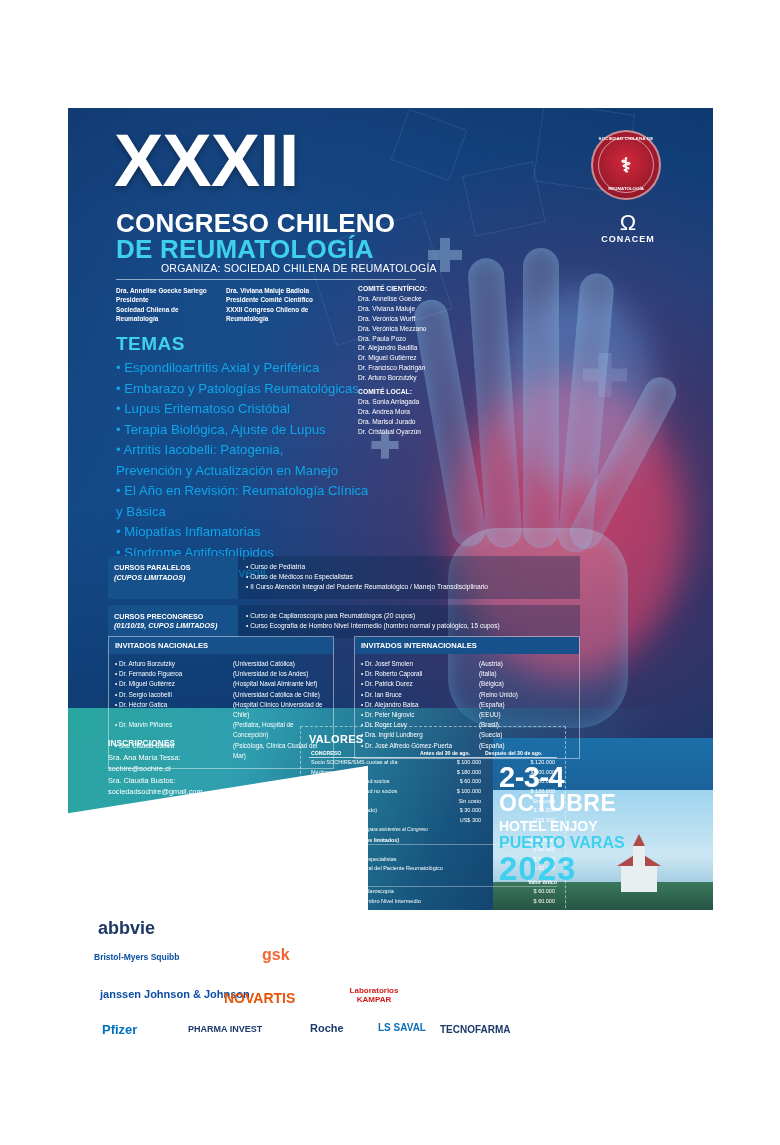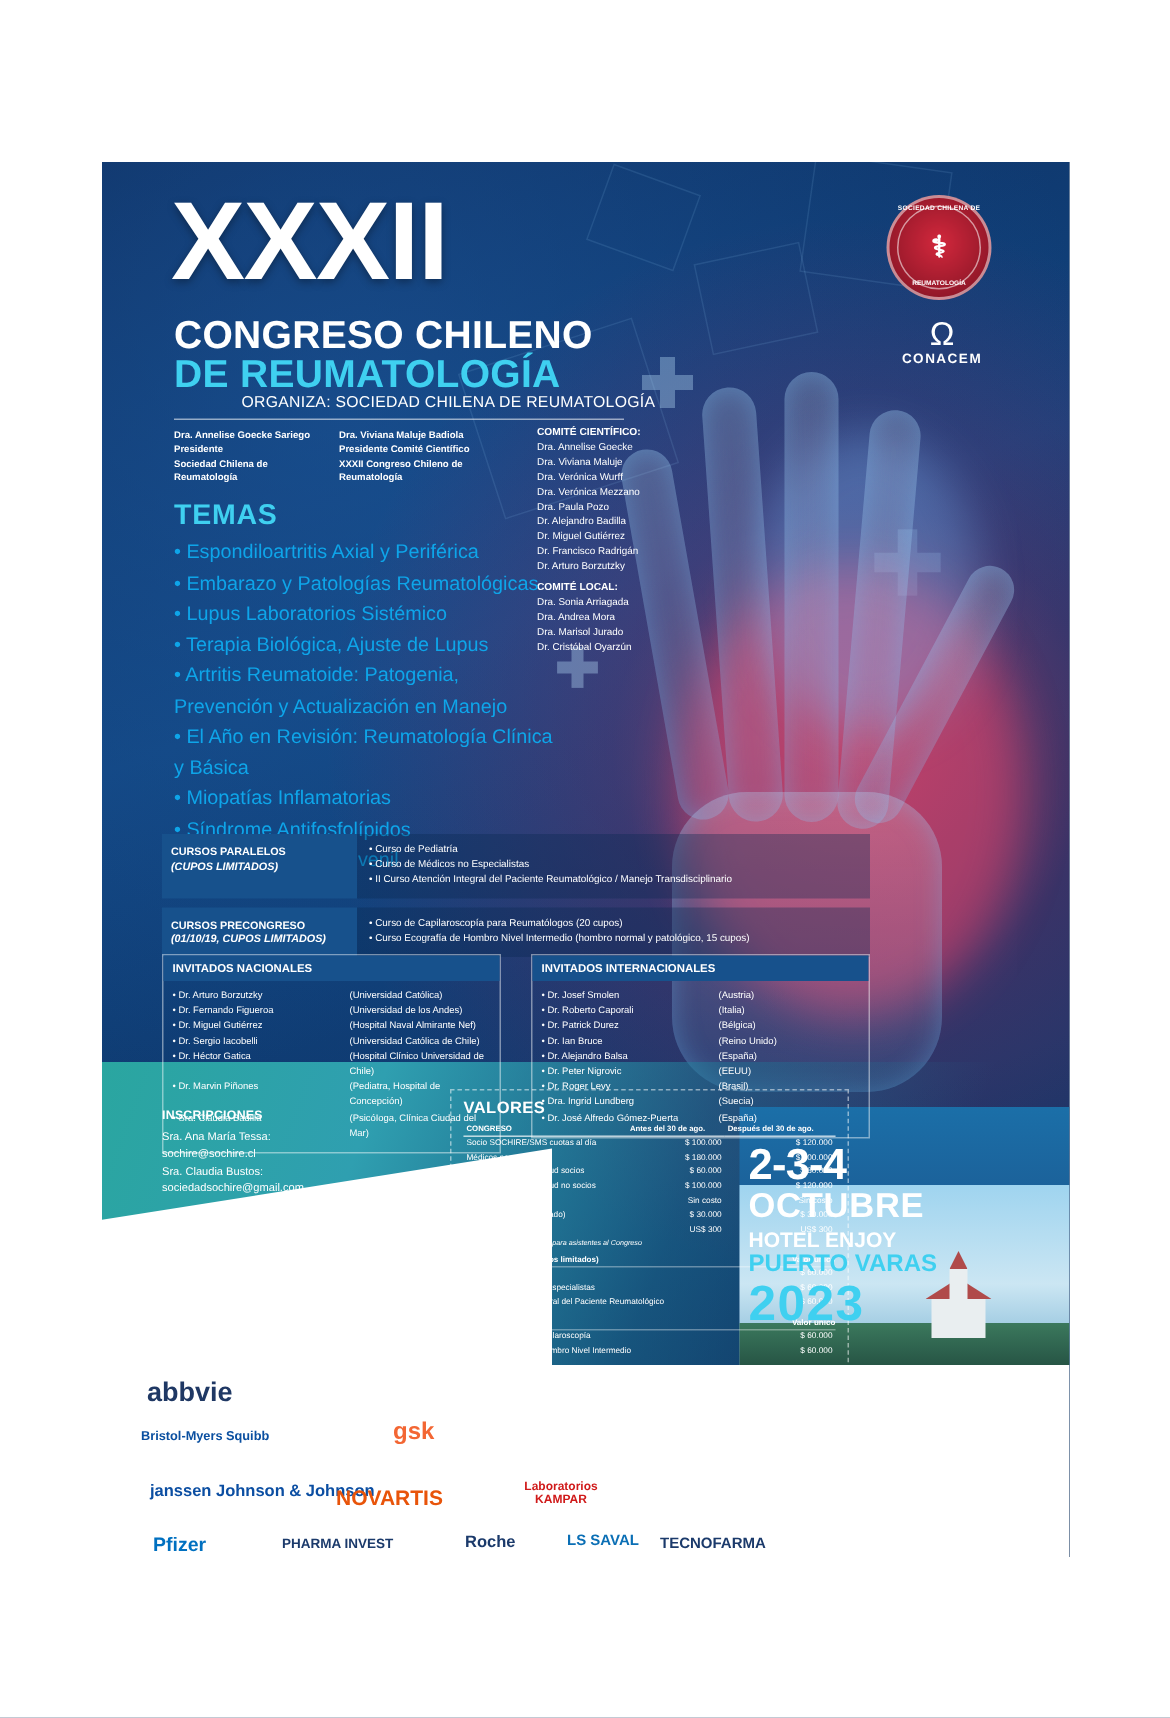--- a/index.html
+++ b/index.html
@@ -203,23 +203,23 @@
       <div>Dra. Sonia Arriagada</div>
       <div>Dra. Andrea Mora</div>
       <div>Dra. Marisol Jurado</div>
       <div>Dr. Cristóbal Oyarzún</div>
     </div>
 
   <div class="temas">TEMAS</div>
   <div class="temas-list">
       <div>• Espondiloartritis Axial y Periférica</div>
       <div>• Embarazo y Patologías Reumatológicas</div>
-      <div>• Lupus Laboratorios Sistémico</div>
+      <div>• Lupus Eritematoso Cristóbal</div>
       <div>• Terapia Biológica, Ajuste de Lupus</div>
-      <div>• Artritis Reumatoide: Patogenia,</div>
+      <div>• Artritis Iacobelli: Patogenia,</div>
       <div>  Prevención y Actualización en Manejo</div>
       <div>• El Año en Revisión: Reumatología Clínica</div>
       <div>  y Básica</div>
       <div>• Miopatías Inflamatorias</div>
       <div>• Síndrome Antifosfolípidos</div>
       <div>• Artritis Idiopática Juvenil</div>
     </div>
 
   <div class="cursos">
     <div class="crow">

